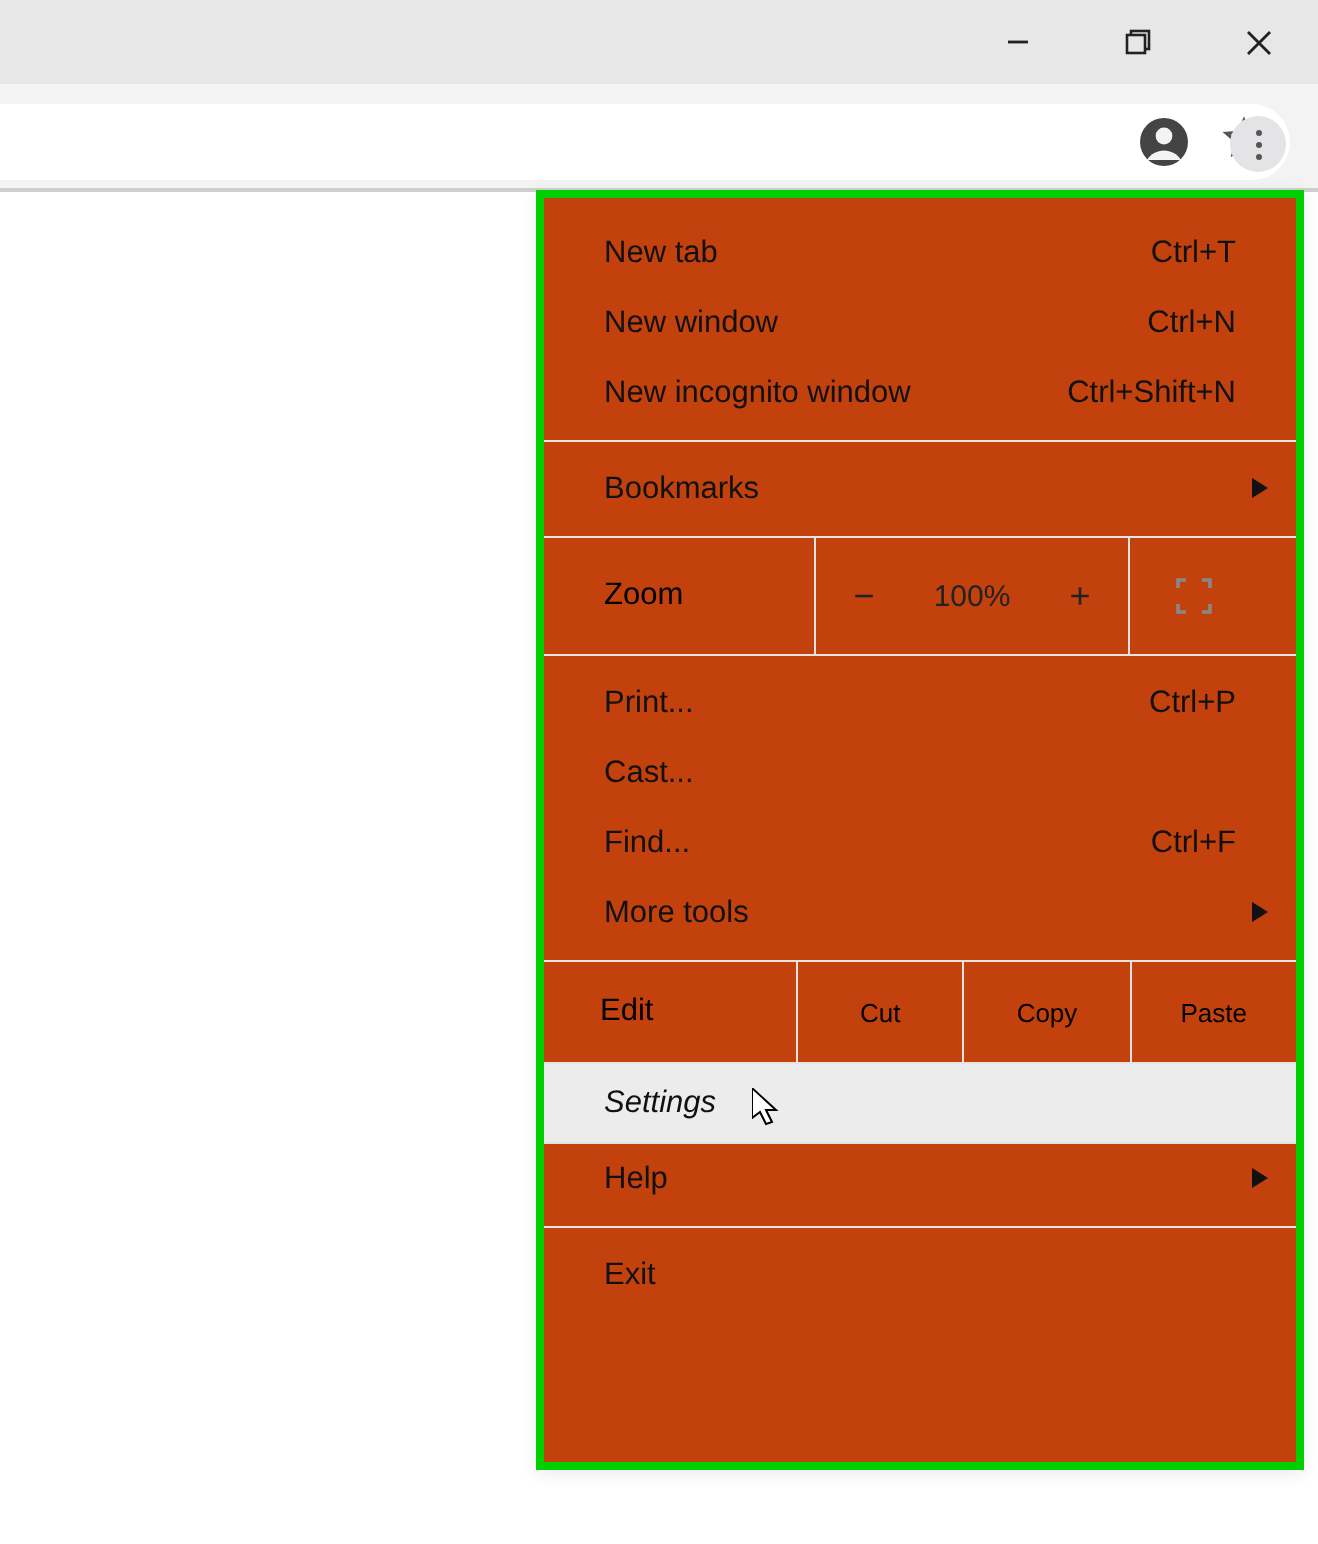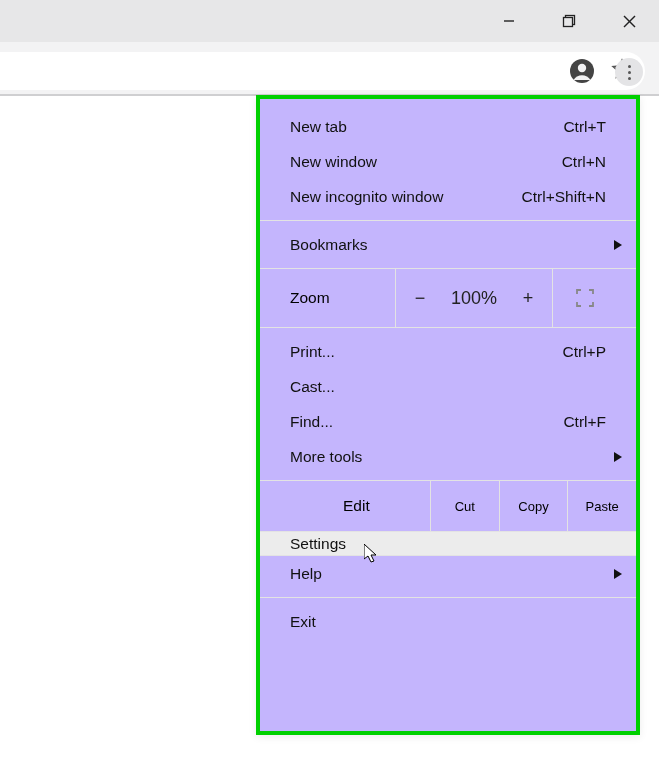--- a/index.html
+++ b/index.html
@@ -71,24 +71,24 @@
   .content {
     position: absolute;
     top: 96px; left: 0; right: 0; bottom: 0;
     background: #fff;
   }
 
   
   .menu {
     position: absolute;
     top: 95px;
-    left: 256px;
+    left: 268px;
     width: 384px;
     height: 640px;
-    background: #c4b5fd;
+    background: #c2410c;
     border: 4px solid #00d000;
     box-shadow: 0 2px 8px rgba(0,0,0,0.08);
   }
   .menu-row {
     display: flex;
     align-items: center;
     padding: 0 30px;
     height: 35px;
     font-size: 15.5px;
     color: #111;
@@ -122,58 +122,59 @@
     border-right: 1px solid #e3e3e3;
     height: 100%;
     display: flex; align-items: center;
   }
   .zoom-btn {
     width: 48px; text-align: center;
     font-size: 18px; color: #222;
   }
   .zoom-val {
     width: 60px; text-align: center;
-    font-size: 18px; color: #222;
+    font-size: 15px; color: #222;
   }
   .zoom-full {
     flex: 0 0 64px;
     height: 100%;
     border-left: 1px solid #e3e3e3;
     display: flex; align-items: center; justify-content: center;
   }
 
   
   .edit-row {
     display: flex;
     align-items: center;
     height: 52px;
     border-top: 1px solid #e3e3e3;
     border-bottom: 1px solid #e3e3e3;
   }
   .edit-label {
     flex: 0 0 126px;
-    padding-left: 39px;
+    padding-left: 28px;
     font-size: 15.5px;
     height: 100%;
-    display: flex; align-items: center; margin-left: 44px;
+    display: flex; align-items: center;
   }
   .edit-btn {
     flex: 1;
     text-align: center;
     font-size: 13px;
     border-left: 1px solid #e3e3e3;
     height: 100%;
     display: flex; align-items: center; justify-content: center;
   }
 
   
   .menu-row.hl {
     background: #ececec;
-    height: 24px;
+    height: 40px;
     border-bottom: 1px solid #e3e3e3;
+    font-style: italic;
   }
   .cursor {
     position: absolute;
     left: 386px;
     top: 14px;
   }
   .cursor svg { display: block; }
 
   .sect-break { height: 6px; }
 </style>

